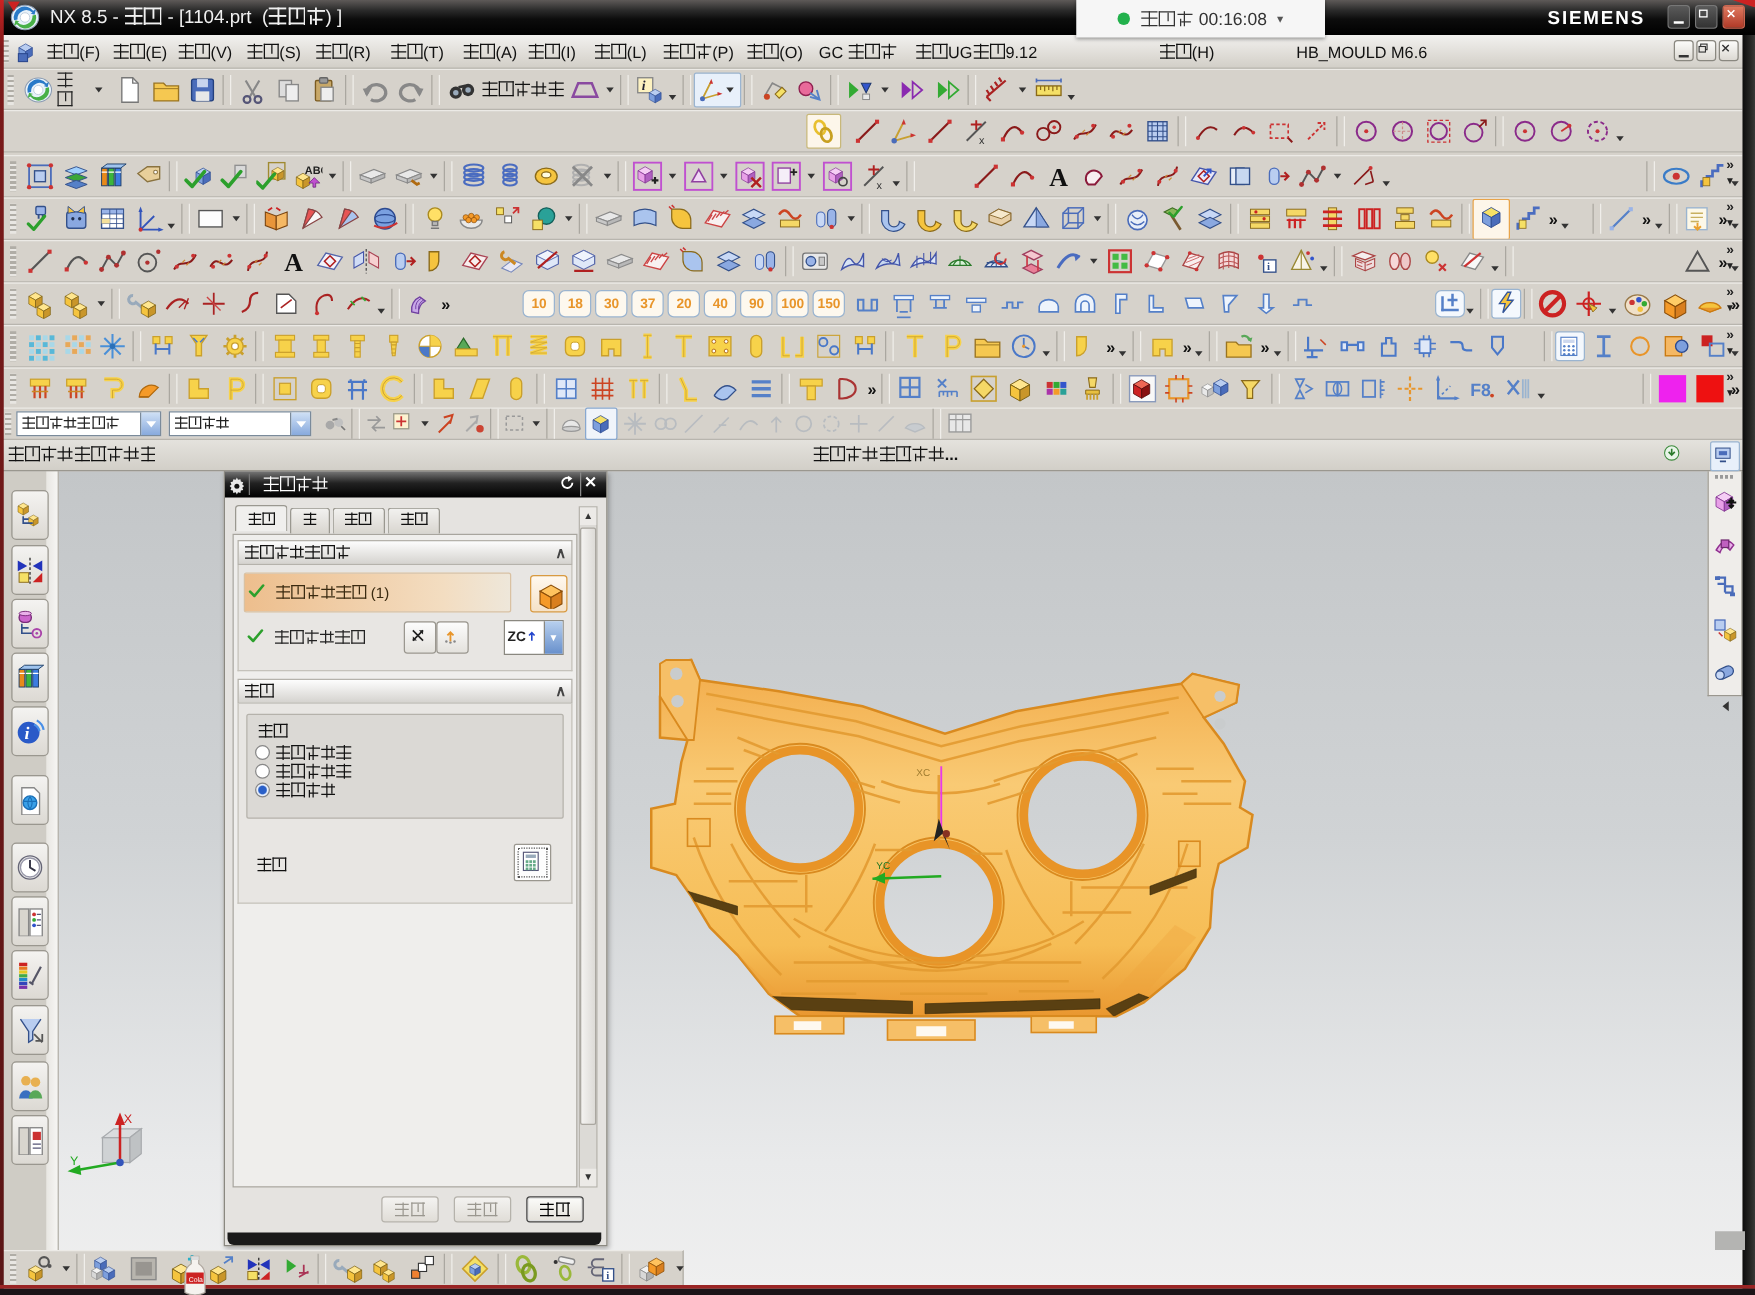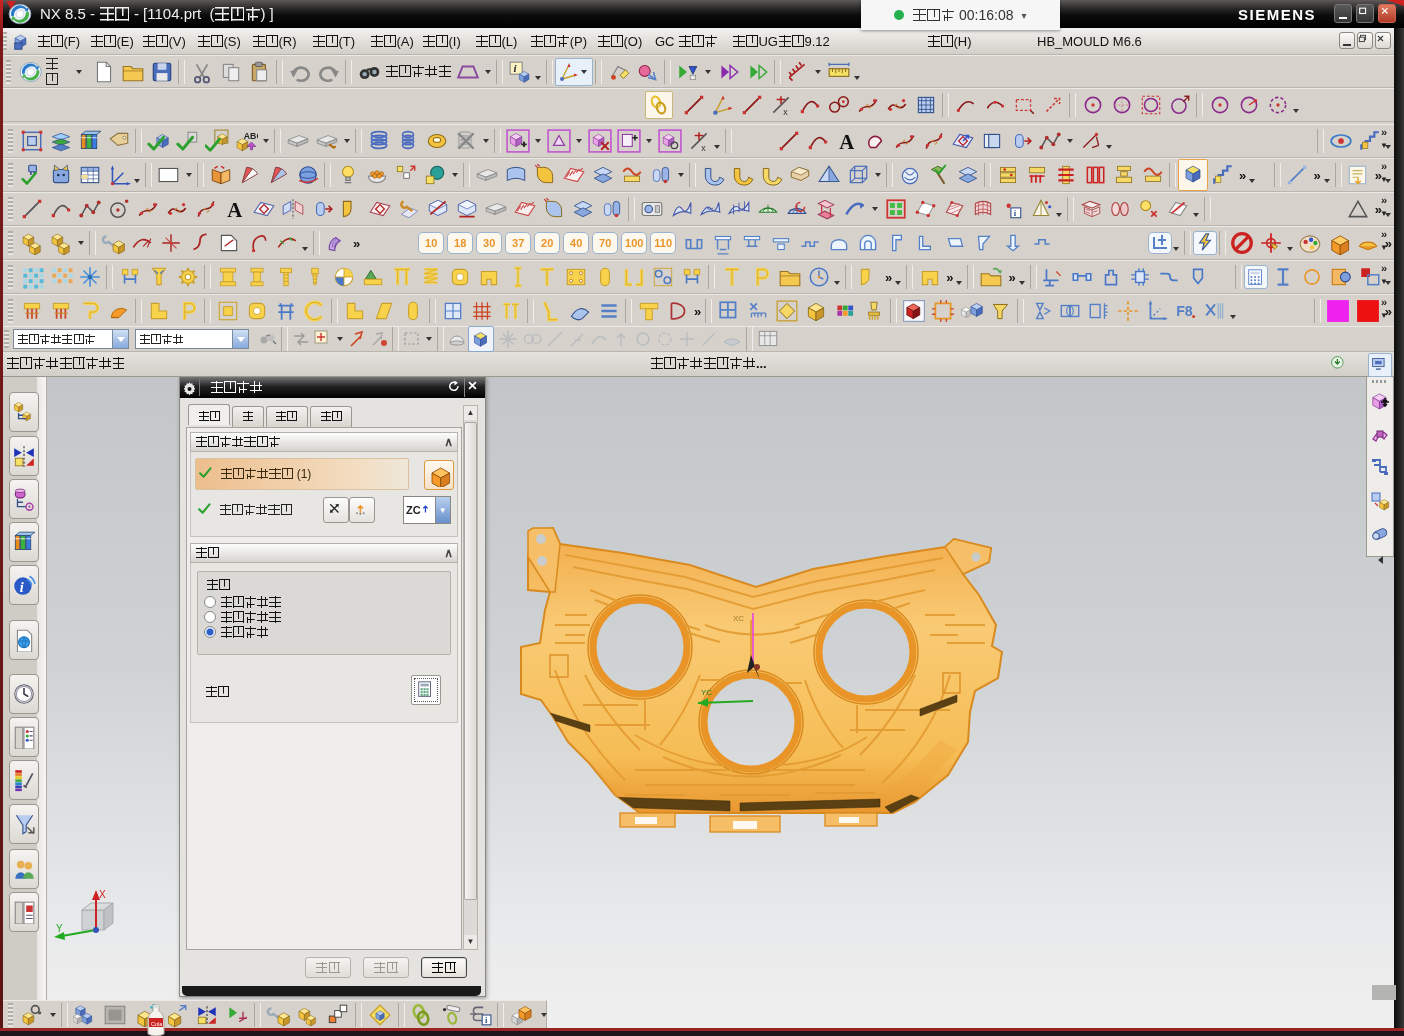--- a/index.html
+++ b/index.html
@@ -1891,25 +1891,25 @@
       <span style="display:inline-block;width:26px;height:22px;border:1px solid #9ab4d0;border-radius:5px;background:#fdf8ee;color:#e8952a;font:bold 11px/20px 'Liberation Sans';text-align:center;">18</span>
       <span style="display:inline-block;width:3px"></span>
       <span style="display:inline-block;width:26px;height:22px;border:1px solid #9ab4d0;border-radius:5px;background:#fdf8ee;color:#e8952a;font:bold 11px/20px 'Liberation Sans';text-align:center;">30</span>
       <span style="display:inline-block;width:3px"></span>
       <span style="display:inline-block;width:26px;height:22px;border:1px solid #9ab4d0;border-radius:5px;background:#fdf8ee;color:#e8952a;font:bold 11px/20px 'Liberation Sans';text-align:center;">37</span>
       <span style="display:inline-block;width:3px"></span>
       <span style="display:inline-block;width:26px;height:22px;border:1px solid #9ab4d0;border-radius:5px;background:#fdf8ee;color:#e8952a;font:bold 11px/20px 'Liberation Sans';text-align:center;">20</span>
       <span style="display:inline-block;width:3px"></span>
       <span style="display:inline-block;width:26px;height:22px;border:1px solid #9ab4d0;border-radius:5px;background:#fdf8ee;color:#e8952a;font:bold 11px/20px 'Liberation Sans';text-align:center;">40</span>
       <span style="display:inline-block;width:3px"></span>
-      <span style="display:inline-block;width:26px;height:22px;border:1px solid #9ab4d0;border-radius:5px;background:#fdf8ee;color:#e8952a;font:bold 11px/20px 'Liberation Sans';text-align:center;">70</span>
+      <span style="display:inline-block;width:26px;height:22px;border:1px solid #9ab4d0;border-radius:5px;background:#fdf8ee;color:#e8952a;font:bold 11px/20px 'Liberation Sans';text-align:center;">90</span>
       <span style="display:inline-block;width:3px"></span>
       <span style="display:inline-block;width:26px;height:22px;border:1px solid #9ab4d0;border-radius:5px;background:#fdf8ee;color:#e8952a;font:bold 11px/20px 'Liberation Sans';text-align:center;">100</span>
       <span style="display:inline-block;width:3px"></span>
-      <span style="display:inline-block;width:26px;height:22px;border:1px solid #9ab4d0;border-radius:5px;background:#fdf8ee;color:#e8952a;font:bold 11px/20px 'Liberation Sans';text-align:center;">110</span>
+      <span style="display:inline-block;width:26px;height:22px;border:1px solid #9ab4d0;border-radius:5px;background:#fdf8ee;color:#e8952a;font:bold 11px/20px 'Liberation Sans';text-align:center;">150</span>
       <span style="display:inline-block;width:3px"></span>
       <span class="ic" style="width:29px">
         <svg width="22" height="22" viewBox="0 0 22 22">
           <path d="M4,16 v-8 h4 v8 M18,16 v-8 h-4 v8 M4,16 h14" fill="none" stroke="#5580c8" stroke-width="1.5"></path>
         </svg>
       </span>
       <span class="ic" style="width:29px">
         <svg width="22" height="22" viewBox="0 0 22 22">
           <rect x="4" y="5" width="14" height="3" fill="#eef4fc" stroke="#5580c8"></rect>
           <path d="M6,8 v9 m10,-9 v9 m-10,4 h10 m-8,-4 h6" stroke="#5580c8" stroke-width="1.3" fill="none"></path>

